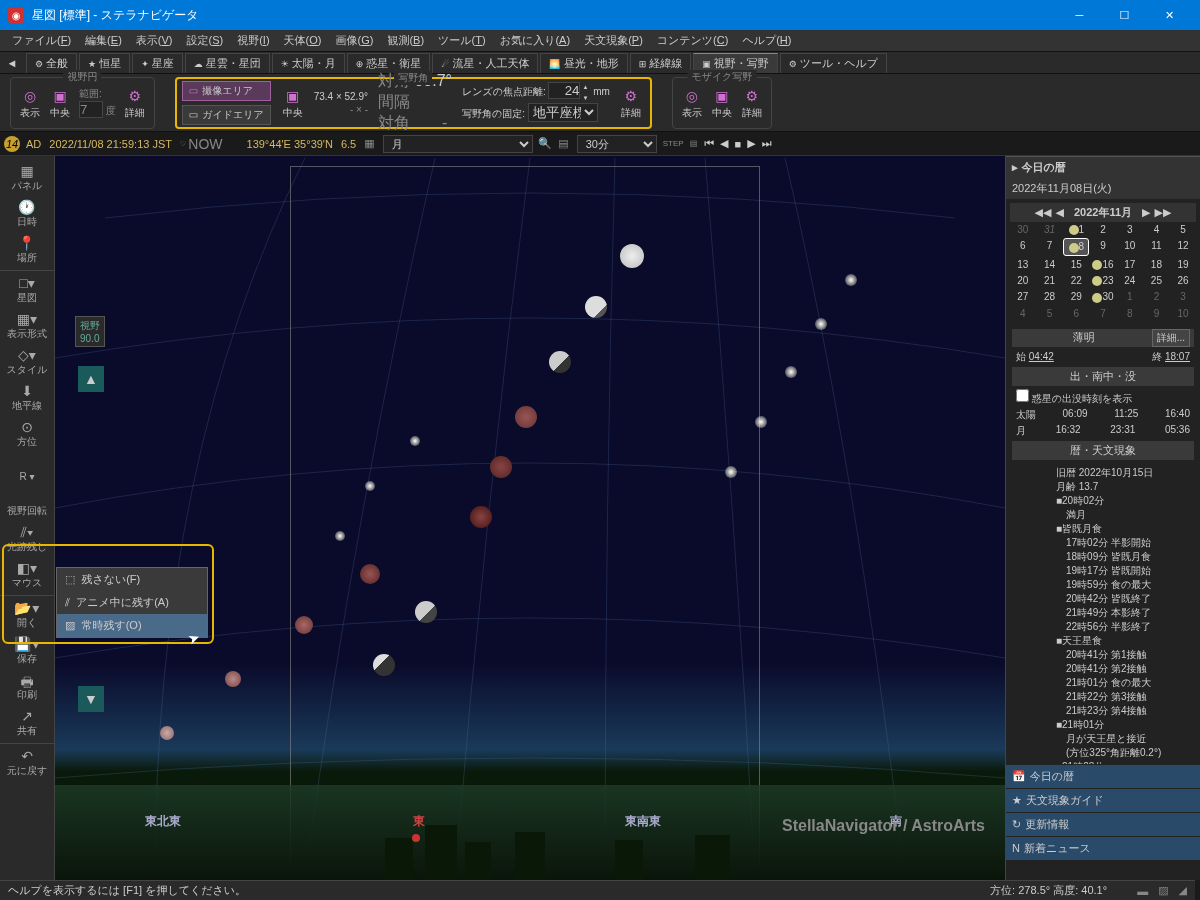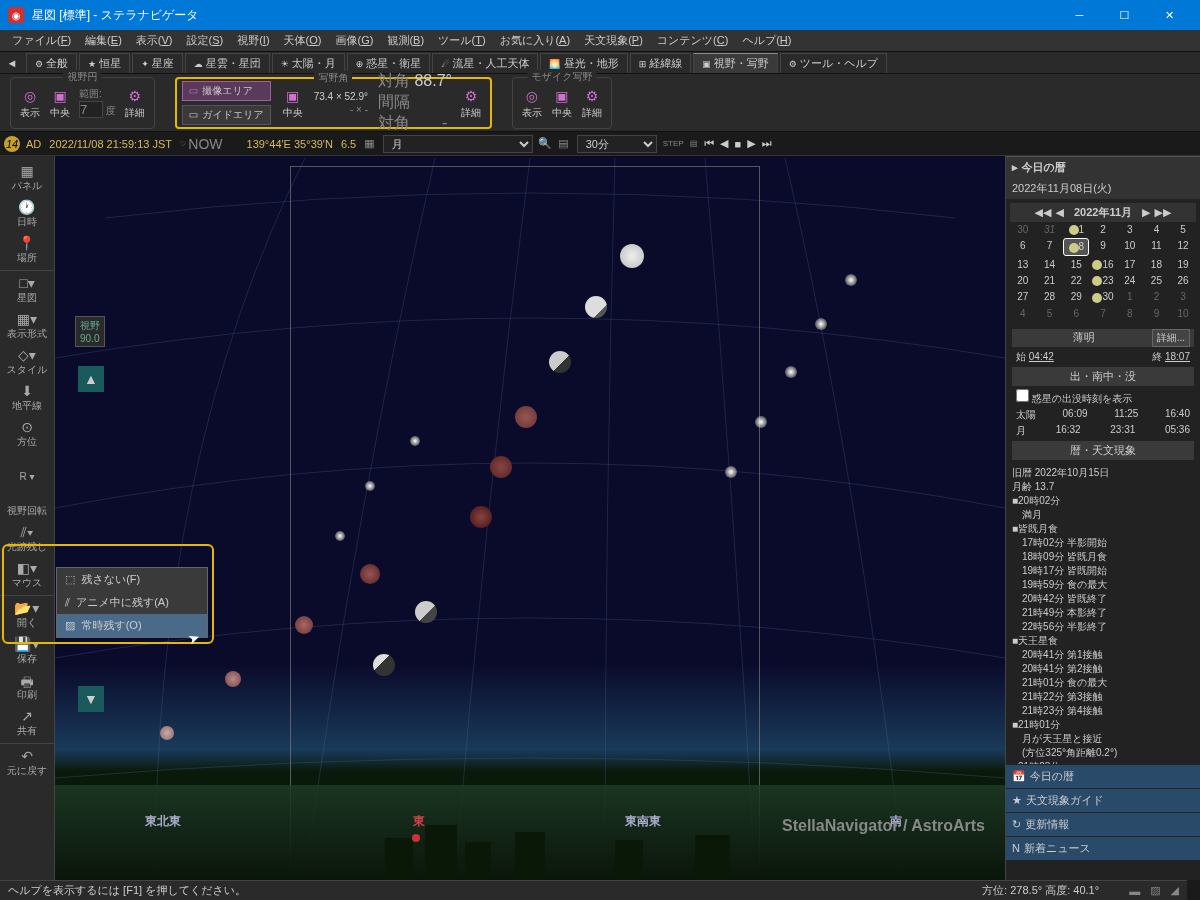--- a/index.html
+++ b/index.html
@@ -48,23 +48,23 @@
 .rp-title { background: #333; padding: 3px 6px; font-weight: bold; border-top: 1px solid #555; display: flex; align-items: center; gap: 4px; }
 .rp-date { background: #333; padding: 3px 6px; color: #ccc; }
 .calendar { padding: 4px; }
 .cal-header { display: flex; align-items: center; justify-content: center; gap: 4px; background: #333; padding: 2px; }
 .cal-grid { display: grid; grid-template-columns: repeat(7, 1fr); gap: 1px; text-align: center; }
 .cal-cell { padding: 2px; font-size: 10px; }
 .cal-cell.today { background: #555; border: 1px solid #fff; border-radius: 3px; }
 .rp-section { padding: 2px 6px; }
 .rp-section-title { background: #3a3a3a; text-align: center; padding: 2px; margin: 2px 0; }
 .rp-row { display: flex; justify-content: space-between; padding: 1px 4px; font-size: 10px; }
-.rp-events { font-size: 10px; line-height: 1.4; padding: 2px 6px; max-height: 300px; overflow: hidden; }
+.rp-events { font-size: 10px; line-height: 1.4; padding: 2px 6px; max-height: 300px; overflow: hidden; margin-left: 44px; }
 .rp-link { background: #2a4a6a; padding: 4px 6px; margin-top: 1px; display: flex; align-items: center; gap: 4px; cursor: pointer; }
-.statusbar { position: absolute; bottom: 0; left: 0; right: 13px; height: 20px; background: #2a2a2a; border-top: 1px solid #444; display: flex; align-items: center; padding: 0 8px; font-size: 11px; }
+.statusbar { position: absolute; bottom: 0; left: 0; right: 5px; height: 20px; background: #2a2a2a; border-top: 1px solid #444; display: flex; align-items: center; padding: 0 8px; font-size: 11px; }
 .statusbar .sb-right { margin-left: auto; }
 .watermark { position: absolute; right: 20px; bottom: 45px; color: #888; font-size: 16px; font-weight: bold; font-family: Arial; }
 .compass-label { position: absolute; bottom: 50px; color: #aac; font-size: 12px; font-weight: bold; }
 .cursor-arrow { position: absolute; left: 188px; top: 630px; z-index: 200; font-size: 14px; color: #fff; transform: rotate(-20deg); }
 svg.sky-grid { position: absolute; top: 0; left: 0; width: 100%; height: 100%; pointer-events: none; }
 svg.sky-grid path, svg.sky-grid line { stroke: #5577aa; stroke-width: 0.5; fill: none; opacity: 0.5; }
 .frame-rect { position: absolute; border: 1px solid #888; opacity: 0.6; }
 </style>
 </head>
 <body>
@@ -149,20 +149,27 @@
         <span>中央</span>
       </div>
     <div style="font-size:10px;margin:0 6px;color:#ccc;line-height:1.3">
       <div>73.4 × 52.9°</div>
       <div style="text-align:right;color:#888">- ×    -</div>
     </div>
     <div style="font-size:16px;margin:0 4px;color:#888;line-height:1.3">
       <div><span>対角</span> <span style="color:#ccc">88.7°</span></div>
       <div><span>間隔</span></div>
       <div><span>対角</span>　　-</div>
+    </div>
+    <div style="font-size:10px;margin:0 6px;line-height:1.8">
+      <div><span>レンズの焦点距離:</span> <input type="text" style="width: 32px; background: rgb(34, 34, 34); border: 1px solid rgb(68, 68, 68); color: rgb(204, 204, 204); text-align: right;" value="24"><span style="display:inline-flex;flex-direction:column;vertical-align:middle;margin:0 2px">
+            <span style="font-size:6px;cursor:pointer">▲</span>
+            <span style="font-size:6px;cursor:pointer">▼</span>
+          </span> <span>mm</span></div>
+      <div><span>写野角の固定:</span> <select style="width:70px;background:#222;border:1px solid #444;color:#ccc"><option>地平座標</option></select></div>
     </div>
     <div class="tb-btn pink">
         <div class="tb-icon">⚙</div>
         <span>詳細</span>
       </div>
   </div>
 
   <div class="toolbar-group">
     <div class="toolbar-group-label">モザイク写野</div>
     <div class="tb-btn pink">

